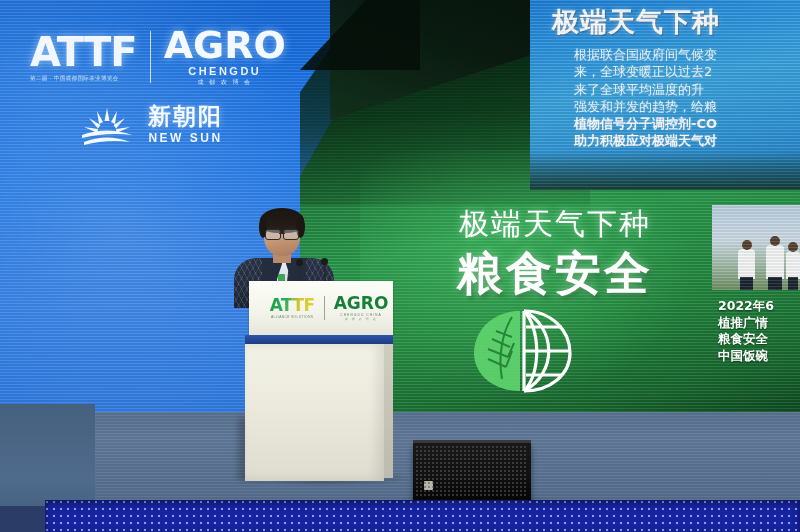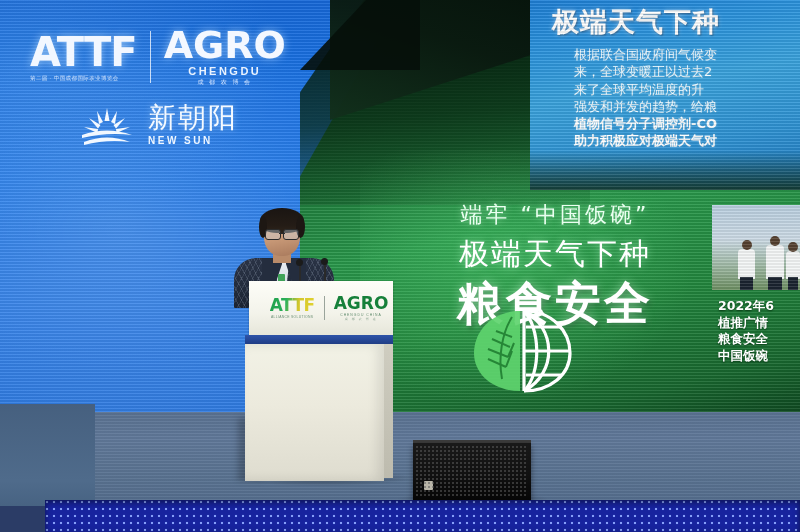--- a/index.html
+++ b/index.html
@@ -155,25 +155,25 @@
   .agro-mark{font-family:"DejaVu Sans",sans-serif;font-weight:bold;font-size:38px;
     line-height:1;letter-spacing:0px;color:#f4f8ff;
     text-shadow:0 0 8px rgba(190,225,255,.6);}
   .agro-sub{font-family:"Liberation Sans",sans-serif;font-weight:bold;font-size:11px;
     letter-spacing:2.5px;color:#eaf3ff;margin-top:1px;}
   .agro-sub2{font-family:"Liberation Sans",sans-serif;font-size:6px;letter-spacing:2px;
     color:#cfe2ff;margin-top:1px;}
 
   .newsun-row{position:absolute;left:78px;top:102px;display:flex;align-items:center;gap:12px;}
   .newsun-text{color:#fff;}
-  .ns-cn{font-family:"DejaVu Sans",sans-serif;font-weight:normal;font-size:28px;
+  .ns-cn{font-family:"DejaVu Sans",sans-serif;font-weight:bold;font-size:23px;
     line-height:1;letter-spacing:2px;color:#f5faff;
     text-shadow:0 0 7px rgba(190,225,255,.6);}
-  .ns-en{font-family:"Liberation Sans",sans-serif;font-weight:bold;font-size:10px;
-    letter-spacing:2.5px;color:#eef6ff;margin-top:3px;}
+  .ns-en{font-family:"Liberation Sans",sans-serif;font-weight:bold;font-size:12px;
+    letter-spacing:2.5px;color:#eef6ff;margin-top:3px;text-align:center;}
 
   
   .floor{
     position:absolute;left:0;top:412px;width:800px;height:120px;
     background:linear-gradient(180deg,#5b7392 0%,#61799a 22%,#5a7391 55%,#4e688a 100%);
   }
   .floor:after{
     content:"";position:absolute;inset:0;
     background:repeating-linear-gradient(180deg,
       rgba(255,255,255,.05) 0px,rgba(255,255,255,.05) 1px,
@@ -386,21 +386,20 @@
       </div>
   </div>
   <div class="caption">
     <div>2022年6</div>
     <div>植推广情</div>
     <div>粮食安全</div>
     <div>中国饭碗</div>
   </div>
 
   <div class="main-title">
-    <div class="mt-small">端牢 “中国饭碗”</div>
     <div class="mt-mid">极端天气下种</div>
     <div class="mt-big">粮食安全</div>
   </div>
 
   <svg class="emblem" viewBox="0 0 120 92">
     <path d="M58 6 C30 6 12 26 12 48 C12 70 32 86 58 86 Z" fill="#5ed46e" opacity="0.92"></path>
     <g stroke="#1d7a2e" stroke-width="2" fill="none" opacity="0.85">
       <path d="M40 74 C36 52 40 28 50 12"></path>
       <path d="M44 62 L26 54"></path>
         <path d="M46 52 L26 44"></path>

